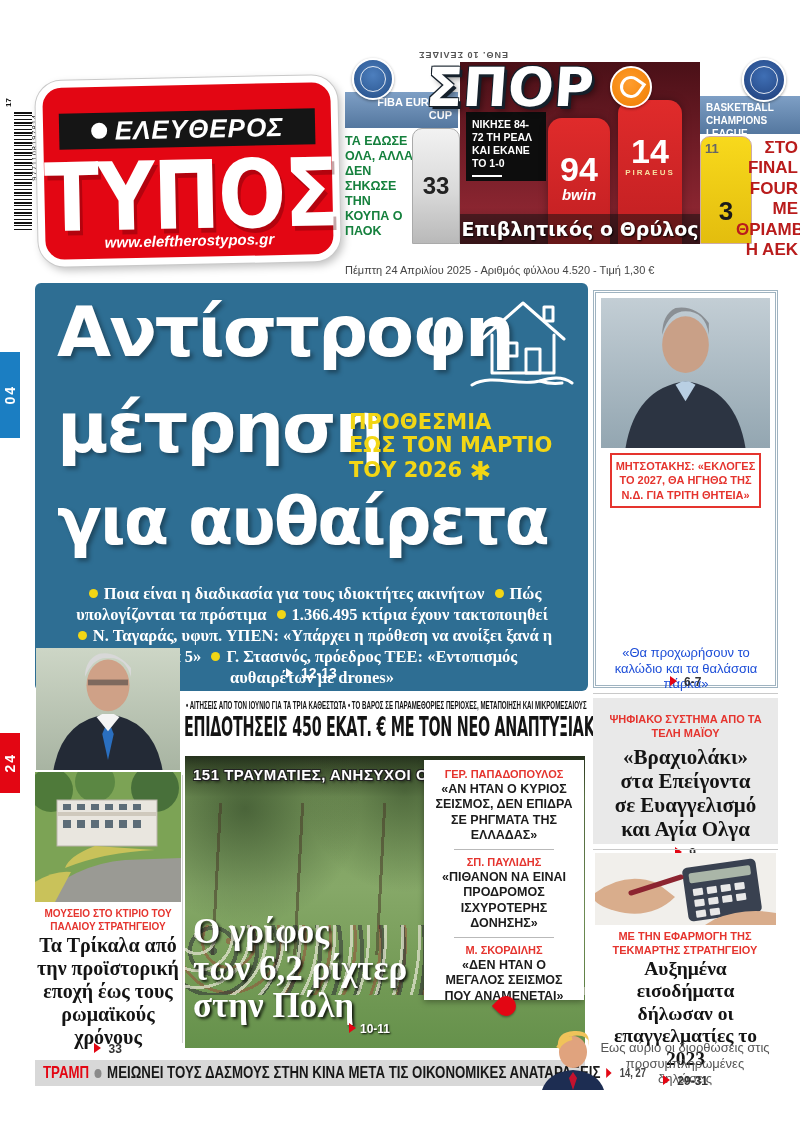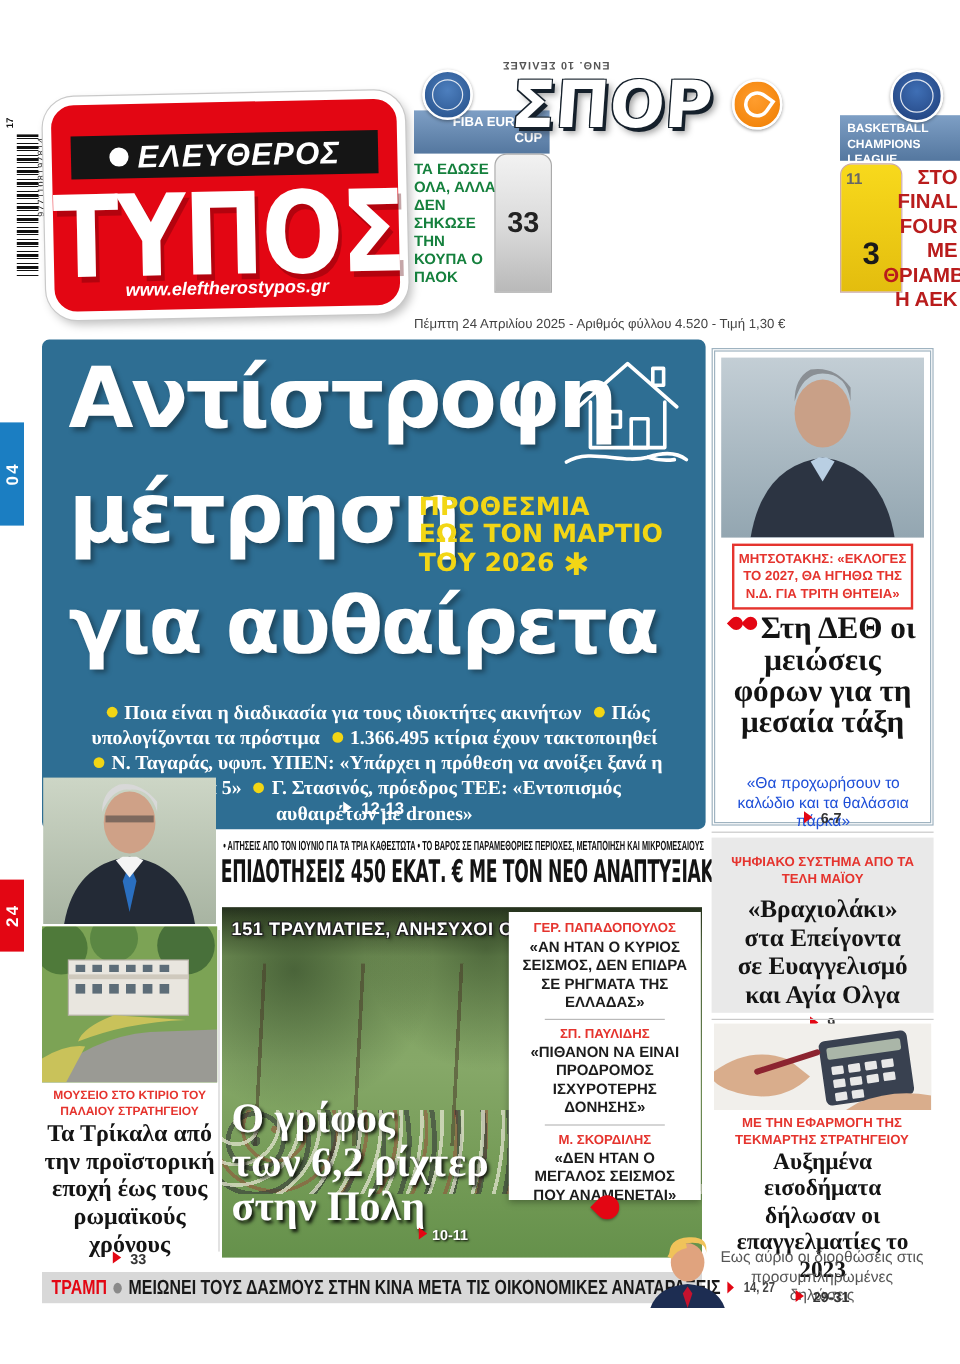--- a/index.html
+++ b/index.html
@@ -209,20 +209,32 @@
   <div class="abs spor-note">ΕΝΘ. 10 ΣΕΛΙΔΕΣ</div>
   <div class="abs spor-title">ΣΠΟΡ</div>
 
   <div class="abs ball-logo fiba-logo"></div>
   <div class="abs fiba-bar">FIBA EUROPE CUP</div>
   <div class="abs paok-head">ΤΑ ΕΔΩΣΕ ΟΛΑ, ΑΛΛΑ ΔΕΝ ΣΗΚΩΣΕ ΤΗΝ ΚΟΥΠΑ Ο ΠΑΟΚ</div>
   <div class="abs paok-player photo">
     <span class="num">33</span>
   </div>
 
+  <div class="abs oly-photo photo">
+    <div class="score-box">ΝΙΚΗΣΕ 84-72 ΤΗ ΡΕΑΛ ΚΑΙ ΕΚΑΝΕ ΤΟ 1-0</div>
+    <div class="jersey j94">
+      <div class="num">94</div>
+      <div class="spon">bwin</div>
+    </div>
+    <div class="jersey j14">
+      <div class="num">14</div>
+      <div class="city">PIRAEUS</div>
+    </div>
+    <div class="oly-caption">Επιβλητικός ο Θρύλος</div>
+  </div>
   <div class="abs ball-logo el-logo"></div>
 
   <div class="abs ball-logo bcl-logo"></div>
   <div class="abs bcl-bar">BASKETBALL CHAMPIONS LEAGUE</div>
   <div class="abs aek-player photo">
     <span class="num11">11</span>
     <span class="num3">3</span>
   </div>
   <div class="abs aek-head">ΣΤΟ FINAL FOUR ΜΕ ΘΡΙΑΜΒΟ Η ΑΕΚ</div>
 
@@ -355,23 +367,20 @@
   <div class="abs deth-box">
     <div class="deth-photo photo">
       <svg width="169" height="150" viewBox="0 0 100 90">
         <ellipse cx="50" cy="28" rx="14" ry="17" fill="#c9a087"></ellipse>
         <path d="M36,22 Q40,8 50,8 Q62,8 64,22 L64,15 Q56,4 44,6 Q36,10 36,22 Z" fill="#8a8f94"></path>
         <path d="M14,90 Q20,54 50,50 Q80,54 86,90 Z" fill="#2c3442"></path>
         <polygon points="44,52 50,62 56,52 52,50 48,50" fill="#b9cfe3"></polygon>
       </svg>
     </div>
     <div class="deth-label">ΜΗΤΣΟΤΑΚΗΣ: «ΕΚΛΟΓΕΣ ΤΟ 2027, ΘΑ ΗΓΗΘΩ ΤΗΣ Ν.Δ. ΓΙΑ ΤΡΙΤΗ ΘΗΤΕΙΑ»</div>
-    <div class="deth-h serif-h">
-      <span class="qmark"><i></i><i></i></span><span>Στη ΔΕΘ οι μειώσεις φόρων για τη μεσαία τάξη</span>
-    </div>
     <div class="deth-sub">«Θα προχωρήσουν το καλώδιο και τα θαλάσσια πάρκα»</div>
     <div class="deth-p">
       <span class="tri"></span>
       <span class="pref-num">6-7</span>
     </div>
   </div>
 
   <div class="abs rc-div" style="top:693px;"></div>
 
   <div class="abs hosp-box">

